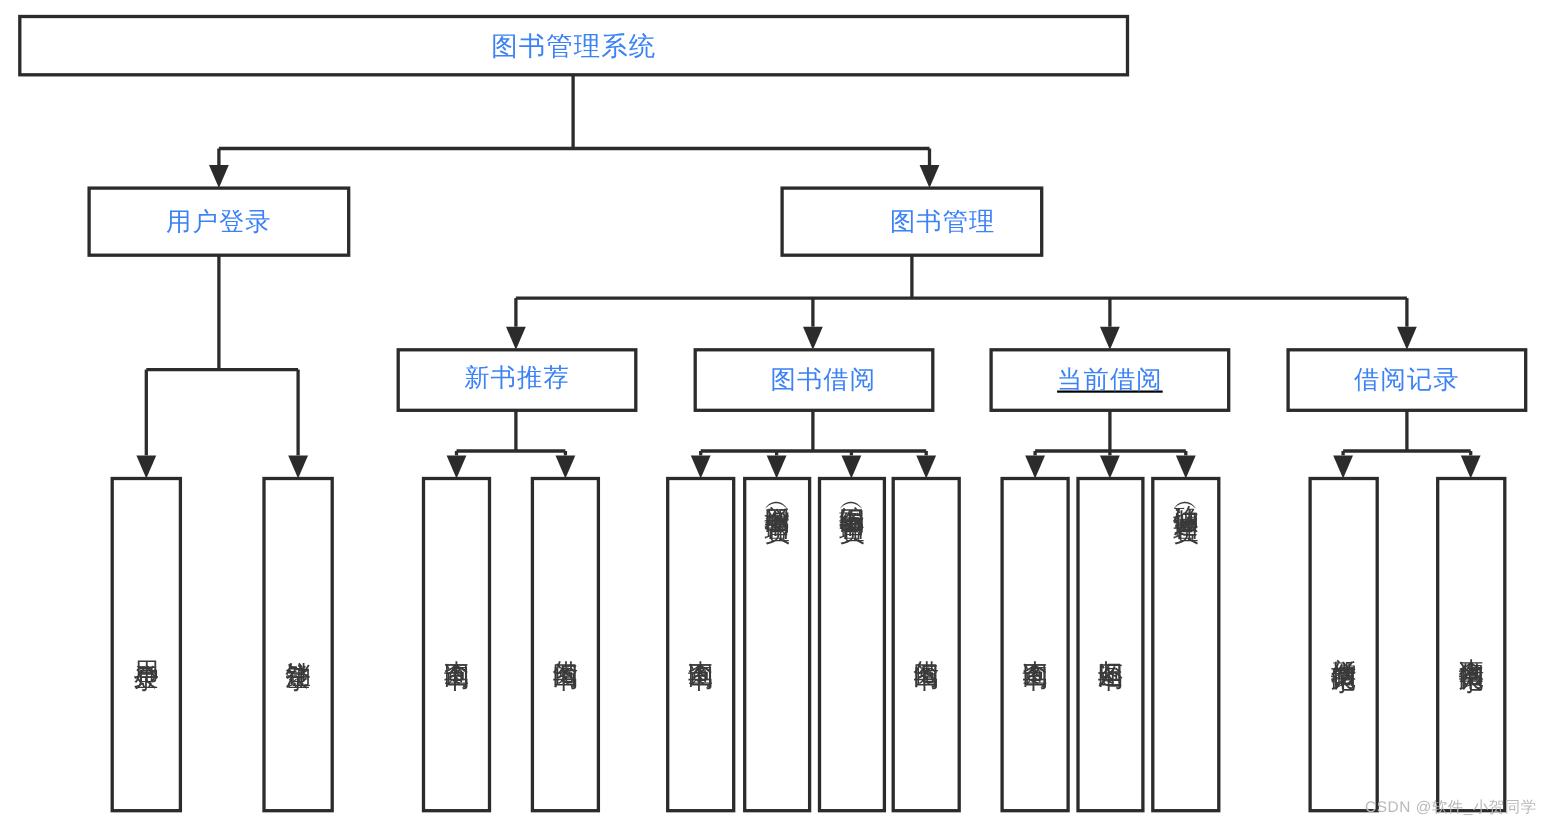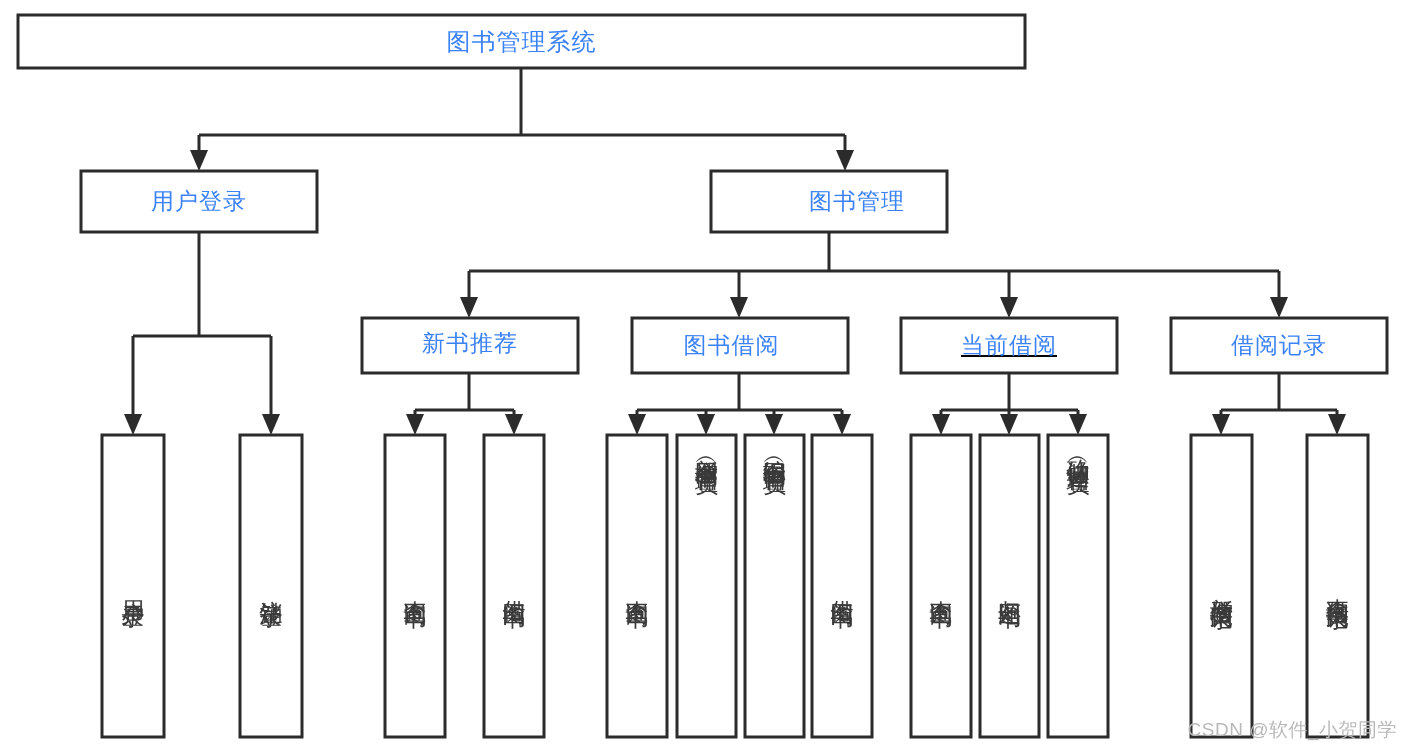--- a/index.html
+++ b/index.html
@@ -74,21 +74,21 @@
     white-space: nowrap;
   }
   .hlabel.title {
     font-size: 24px;
   }
   #watermark {
     position: absolute;
     right: 8px;
     bottom: 4px;
     font-family: "Liberation Sans", "DejaVu Sans", sans-serif;
-    font-size: 19px;
+    font-size: 14px;
     color: #b9b9b9;
     letter-spacing: 0.5px;
     white-space: nowrap;
     pointer-events: none;
   }
 </style>
 </head>
 <body>
 
 <div id="diagram-root">
@@ -195,21 +195,21 @@
   </div>
 
   <div class="hlabel-wrap" style="left:711px; top:171px; width:236px; height:61px;margin-left:28px;">
     <span class="hlabel">图书管理</span>
   </div>
 
   <div class="hlabel-wrap" style="left:362px; top:316px; width:216px; height:55px;">
     <span class="hlabel">新书推荐</span>
   </div>
 
-  <div class="hlabel-wrap" style="left:632px; top:318px; width:199px; height:55px;">
+  <div class="hlabel-wrap" style="left:649px; top:318px; width:199px; height:55px;">
     <span class="hlabel">图书借阅</span>
   </div>
 
   <div class="hlabel-wrap" style="left:901px; top:318px; width:216px; height:55px;text-decoration:underline;">
     <span class="hlabel">当前借阅</span>
   </div>
 
   <div class="hlabel-wrap" style="left:1171px; top:318px; width:216px; height:55px;">
     <span class="hlabel">借阅记录</span>
   </div>

